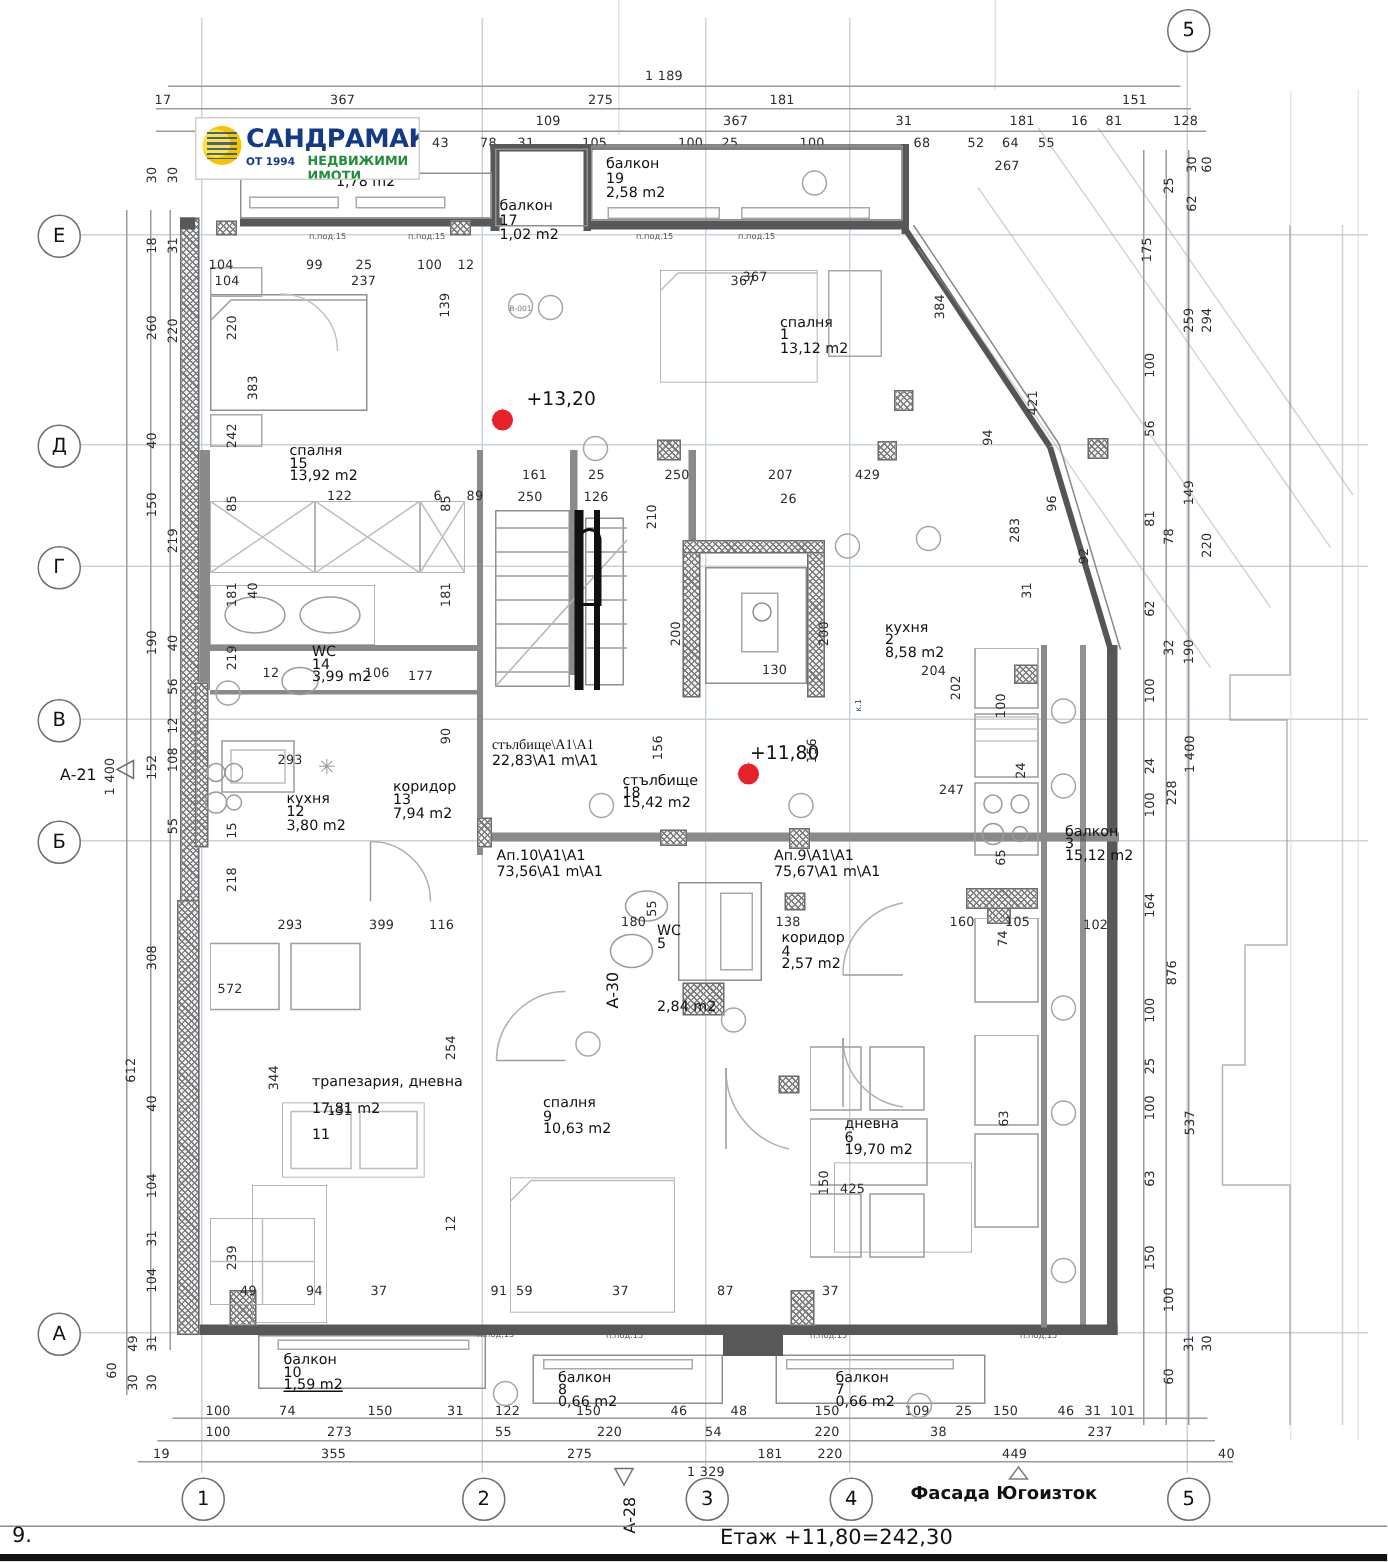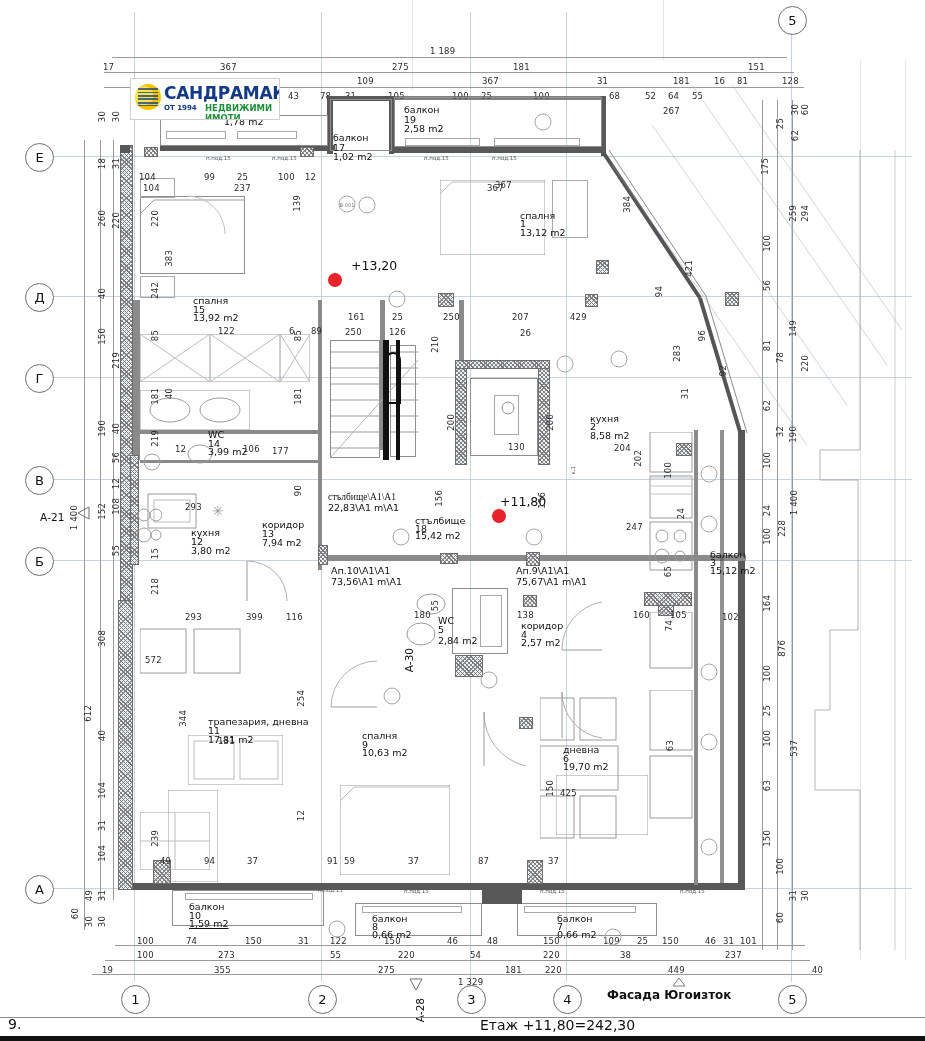--- a/index.html
+++ b/index.html
@@ -619,28 +619,28 @@
   <div class="room" style="left:415px;top:516px;">стълбище</div>
   <div class="room" style="left:415px;top:524px;">18</div>
   <div class="room" style="left:415px;top:531px;">15,42 m2</div>
 
   <div class="room" style="left:710px;top:550px;">балкон</div>
   <div class="room" style="left:710px;top:558px;">3</div>
   <div class="room" style="left:710px;top:566px;">15,12 m2</div>
 
   <div class="room" style="left:438px;top:616px;">WC</div>
   <div class="room" style="left:438px;top:625px;">5</div>
-  <div class="room" style="left:438px;top:636px;">2,84 m2</div>
+  <div class="room" style="left:438px;top:667px;">2,84 m2</div>
 
   <div class="room" style="left:521px;top:621px;">коридор</div>
   <div class="room" style="left:521px;top:630px;">4</div>
   <div class="room" style="left:521px;top:638px;">2,57 m2</div>
 
   <div class="room" style="left:208px;top:717px;">трапезария, дневна</div>
-  <div class="room" style="left:208px;top:726px;text-align:right;">11</div>
+  <div class="room" style="left:208px;top:752px;text-align:right;">11</div>
   <div class="room" style="left:208px;top:735px;">17,81 m2</div>
 
   <div class="room" style="left:362px;top:731px;">спалня</div>
   <div class="room" style="left:362px;top:740px;">9</div>
   <div class="room" style="left:362px;top:748px;">10,63 m2</div>
 
   <div class="room" style="left:563px;top:745px;">дневна</div>
   <div class="room" style="left:563px;top:754px;">6</div>
   <div class="room" style="left:563px;top:762px;">19,70 m2</div>
 

